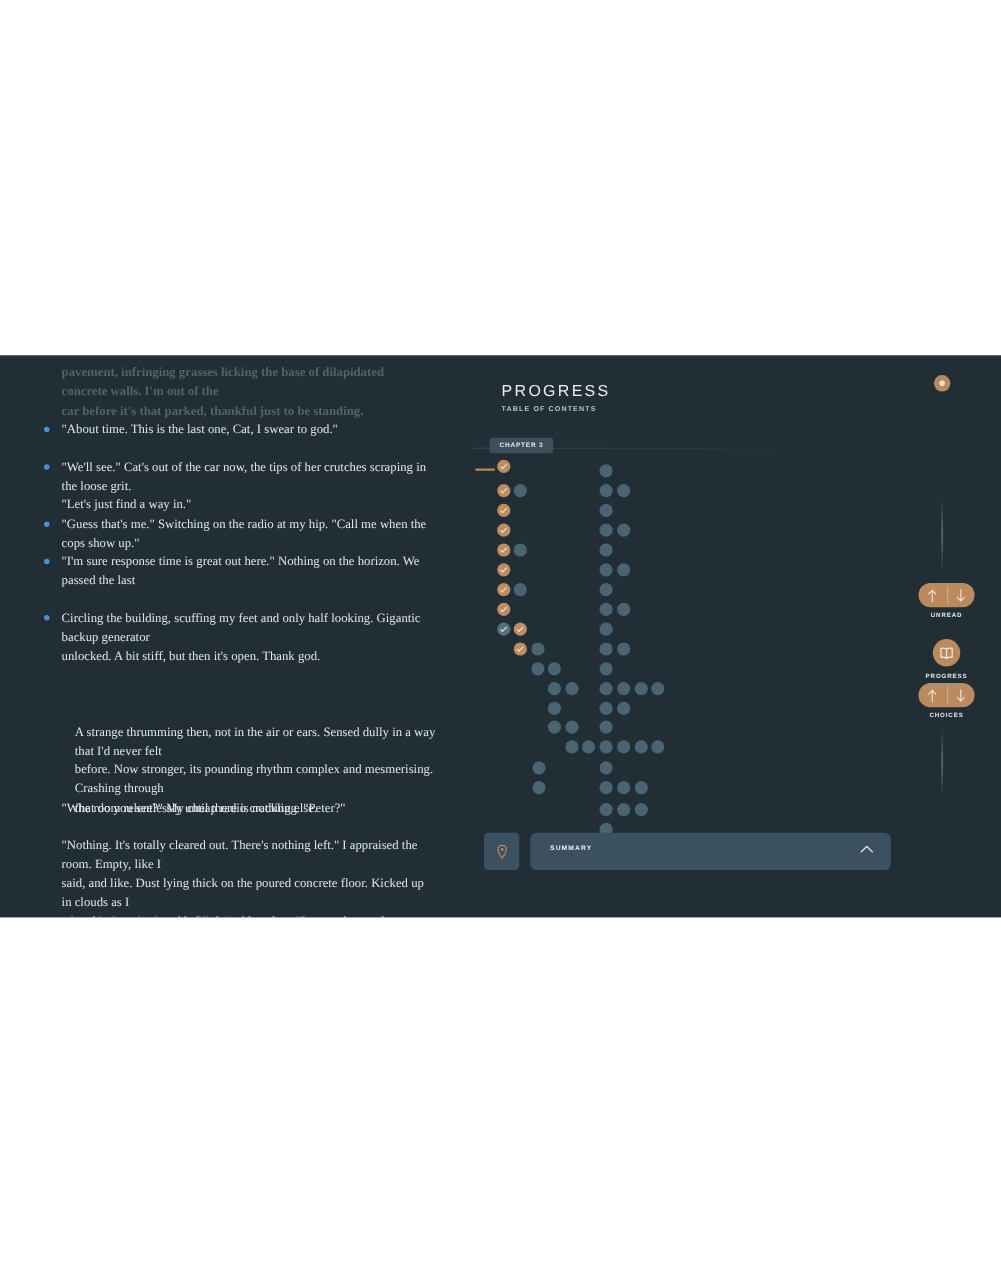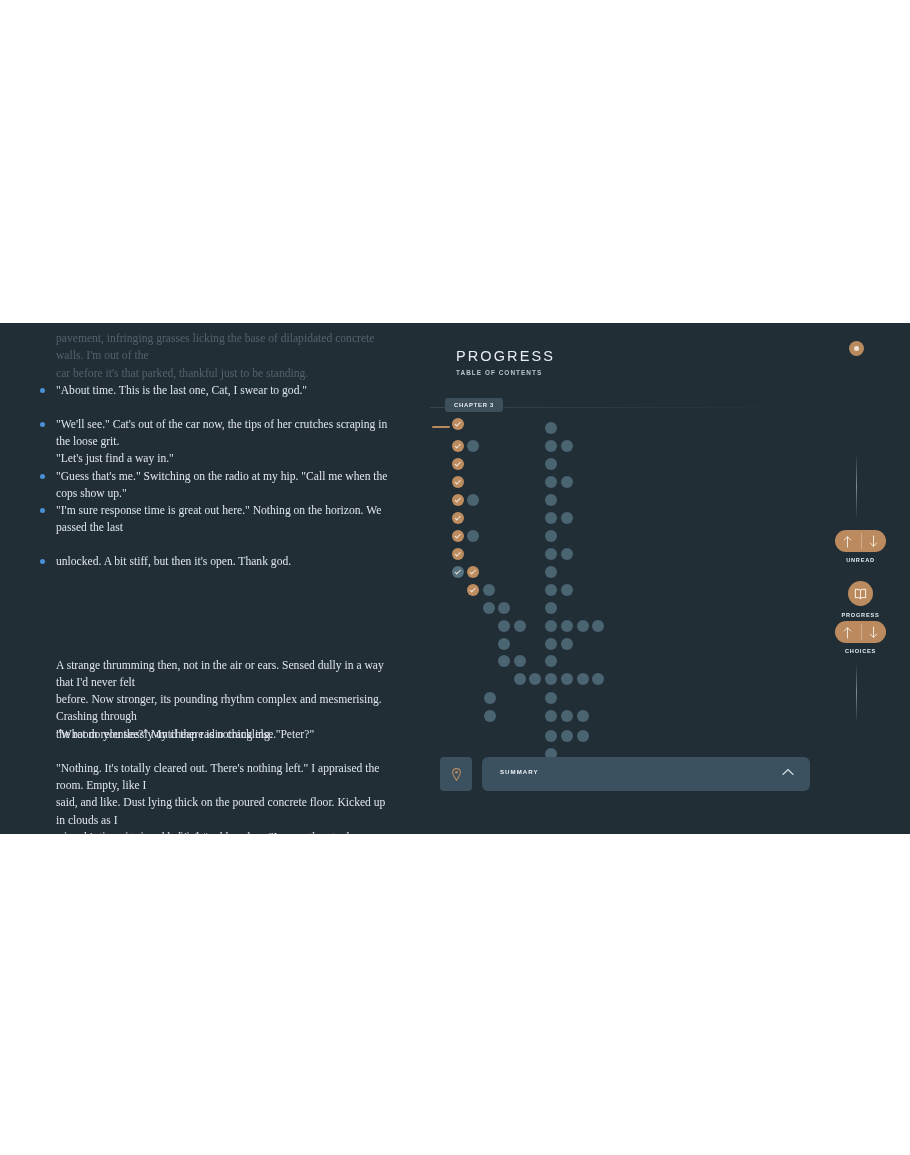--- a/index.html
+++ b/index.html
@@ -156,21 +156,21 @@
     border-radius:50%;background:#bb8b5f;
     display:flex;align-items:center;justify-content:center;
   }
 </style>
 </head>
 <body>
 
 <div id="app">
 
   <div id="reader">
-      <div style="position: absolute; left: 0px; top: 7px; width: 410px;">
+      <div style="position: absolute; left: 0px; top: 7px; width: 410px; font-weight: bold;">
         <div class="rline faded-top">pavement, infringing grasses licking the base of dilapidated concrete walls. I'm out of the</div>
         <div class="rline faded-top">car before it's that parked, thankful just to be standing.</div>
       </div>
       <div style="position: absolute; left: 0px; top: 58.6px; width: 410px;">
         <span class="bullet"></span>
         <div class="rline ">"About time. This is the last one, Cat, I swear to god."</div>
       </div>
       <div style="position: absolute; left: 0px; top: 92.9px; width: 410px;">
         <span class="bullet"></span>
         <div class="rline ">"We'll see." Cat's out of the car now, the tips of her crutches scraping in the loose grit.</div>
@@ -179,23 +179,24 @@
       <div style="position: absolute; left: 0px; top: 144.5px; width: 410px;">
         <span class="bullet"></span>
         <div class="rline ">"Guess that's me." Switching on the radio at my hip. "Call me when the cops show up."</div>
       </div>
       <div style="position: absolute; left: 0px; top: 178.8px; width: 410px;">
         <span class="bullet"></span>
         <div class="rline ">"I'm sure response time is great out here." Nothing on the horizon. We passed the last</div>
       </div>
       <div style="position: absolute; left: 0px; top: 230.4px; width: 410px;">
         <span class="bullet"></span>
+        <div class="rline ">Circling the building, scuffing my feet and only half looking. Gigantic backup generator</div>
         <div class="rline ">unlocked. A bit stiff, but then it's open. Thank god.</div>
       </div>
-      <div style="position: absolute; left: 0px; top: 333.6px; width: 410px;">
+      <div style="position: absolute; left: 12px; top: 333.6px; width: 410px;">
         <div class="rline ">A strange thrumming then, not in the air or ears. Sensed dully in a way that I'd never felt</div>
         <div class="rline ">before. Now stronger, its pounding rhythm complex and mesmerising. Crashing through</div>
         <div class="rline ">the room relentlessly until there is nothing else.</div>
       </div>
       <div style="position: absolute; left: 0px; top: 402.5px; width: 410px;">
         <div class="rline ">"What do you see?" My cheap radio crackling. "Peter?"</div>
       </div>
       <div style="position: absolute; left: 0px; top: 436.8px; width: 410px;">
         <div class="rline ">"Nothing. It's totally cleared out. There's nothing left." I appraised the room. Empty, like I</div>
         <div class="rline ">said, and like. Dust lying thick on the poured concrete floor. Kicked up in clouds as I</div>

